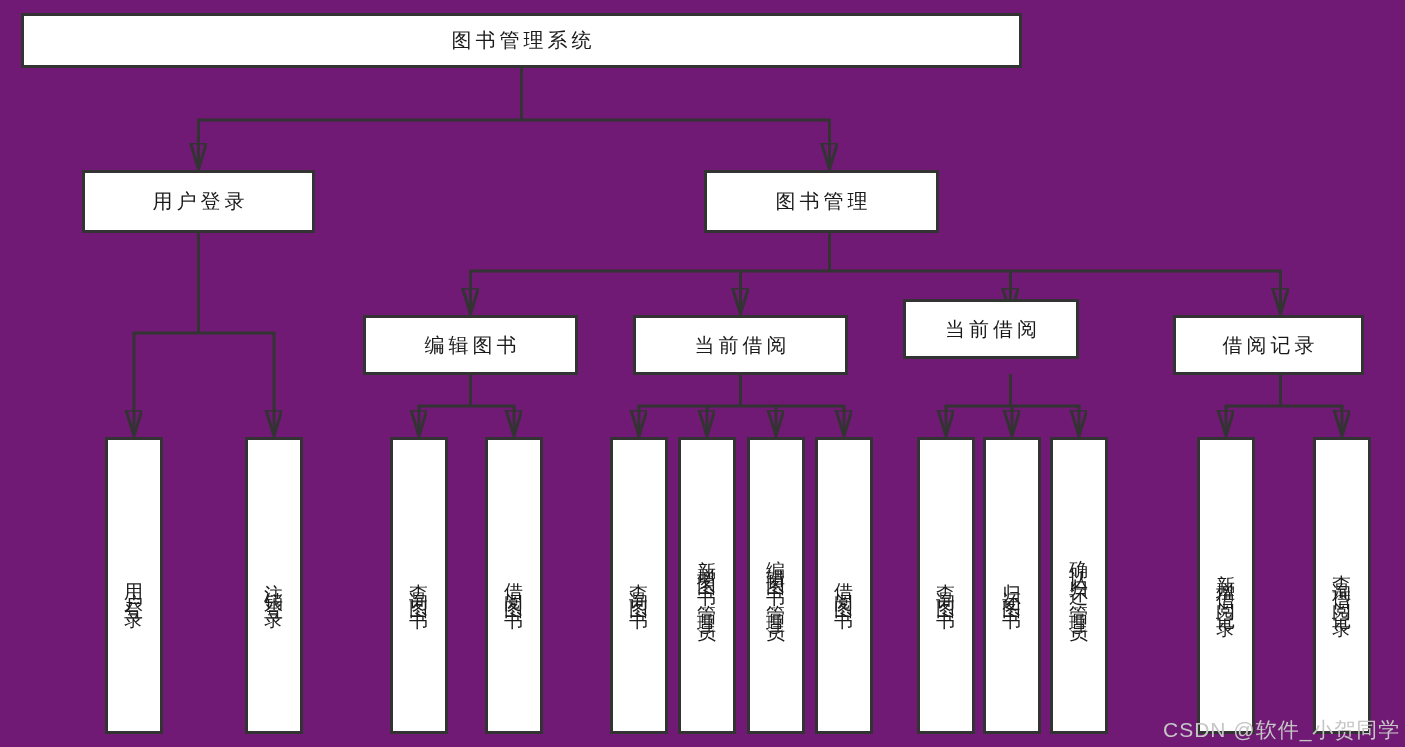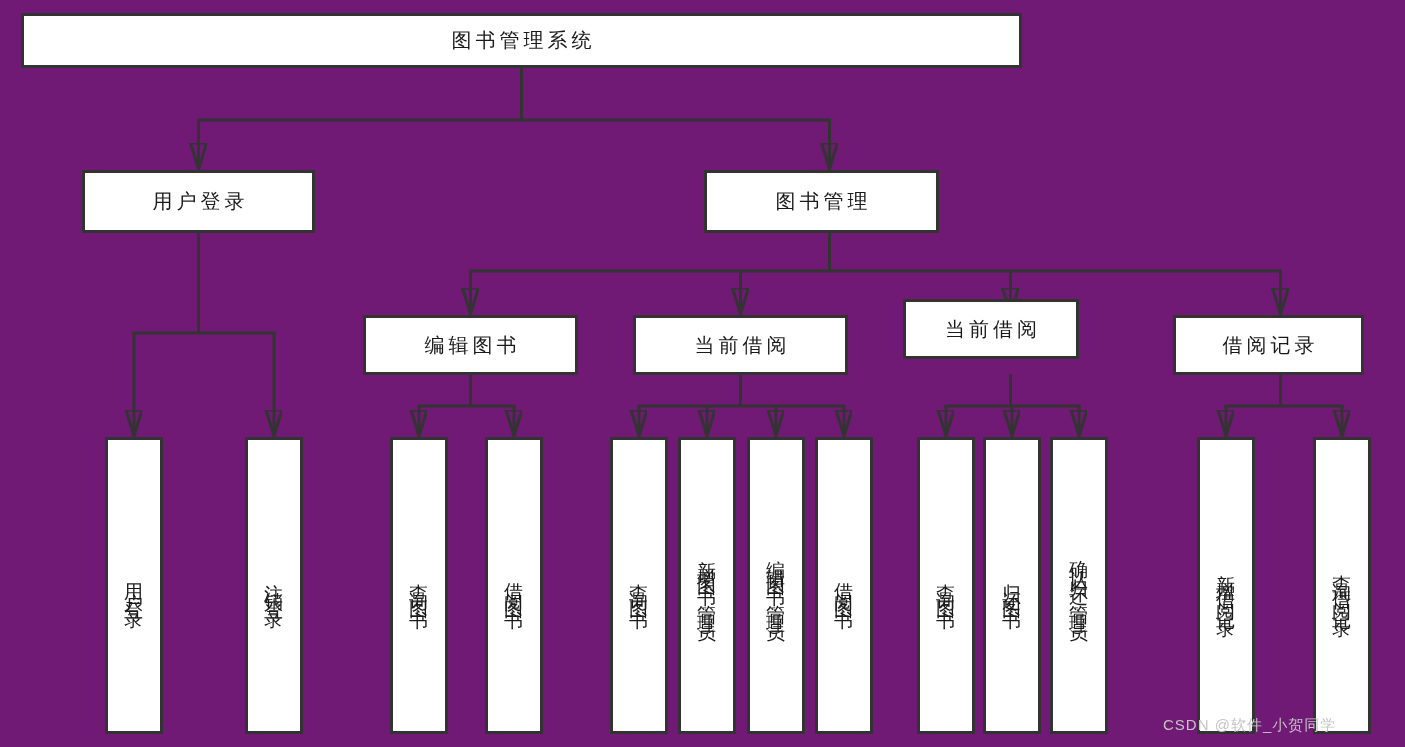--- a/index.html
+++ b/index.html
@@ -33,21 +33,21 @@
     writing-mode:vertical-rl;
     text-orientation:mixed;
     font-size:19px;
     letter-spacing:9px;
     line-height:1;
     white-space:nowrap;
   }
   .watermark {
     position:absolute;
     left:1163px; top:716px;
-    font-size:15px;
+    font-size:21px;
     color:#c5c5c5;
     white-space:nowrap;
     z-index:10;
     letter-spacing:1px;
   }
 </style>
 </head>
 <body>
 
 <div class="canvas">

